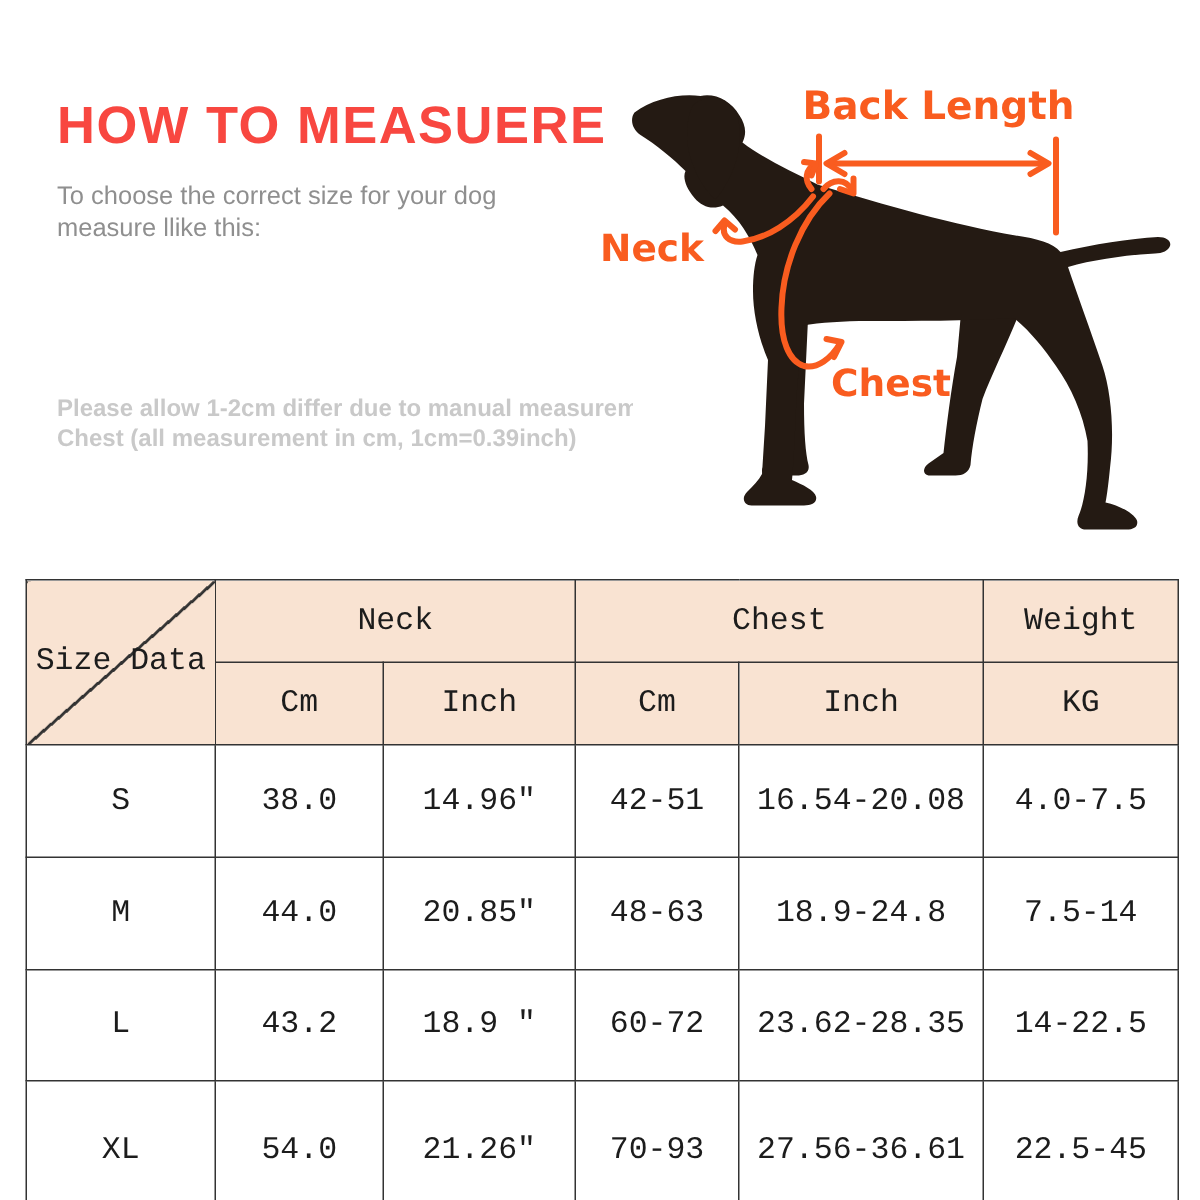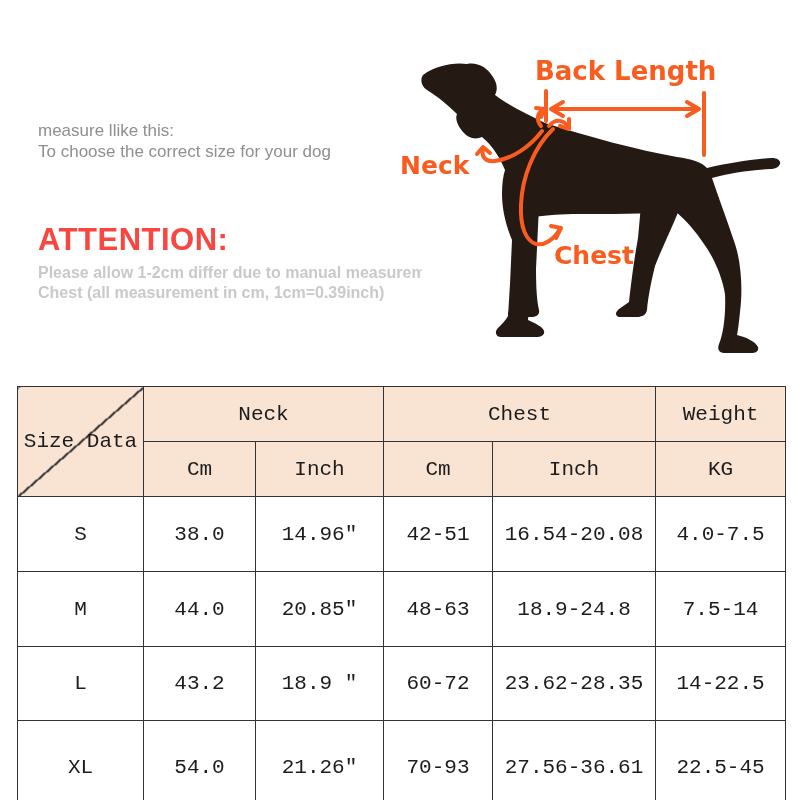--- a/index.html
+++ b/index.html
@@ -36,27 +36,27 @@
         background-image:linear-gradient(to bottom right,
           transparent calc(50% - 1px), #333 calc(50% - 1px),
           #333 calc(50% + 1px), transparent calc(50% + 1px)) !important;
         background-color:#f9e3d2;font-family:Liberation Mono, monospace;}
 </style>
 </head>
 <body>
 
 <div id="stage">
 
+  <div class="title">HOW TO MEASUERE</div>
 
   <div class="subtitle">
+    <div>To choose the correct size for your dog</div>
     <div>measure llike this:</div>
-    <div>To choose the correct size for your dog</div>
   </div>
 
-  <div class="attn-head">ATTENTION:</div>
 
   <div class="attn-note">
     <div>Please allow 1-2cm differ due to manual measureme</div>
     <div>Chest (all measurement in cm, 1cm=0.39inch)</div>
   </div>
 
   <svg class="dog-svg" viewBox="0 0 395 320">
 
     <path fill="#241a13" d="M104,148 L134,151 L131,214 C131,234 132,247 134,255 C135,260 131,262 126,262 L106,262 C102,261 102,257 106,254 L111,249 L112,214 L108,178 Z"></path>
     <path fill="#241a13" d="M236,150 L274,155 C266,175 256,195 250,211 C246,227 243,243 242,255 C241,260 237,262 232,262 L214,262 C210,261 210,257 214,254 L224,247 C226,229 229,205 233,183 Z"></path>

